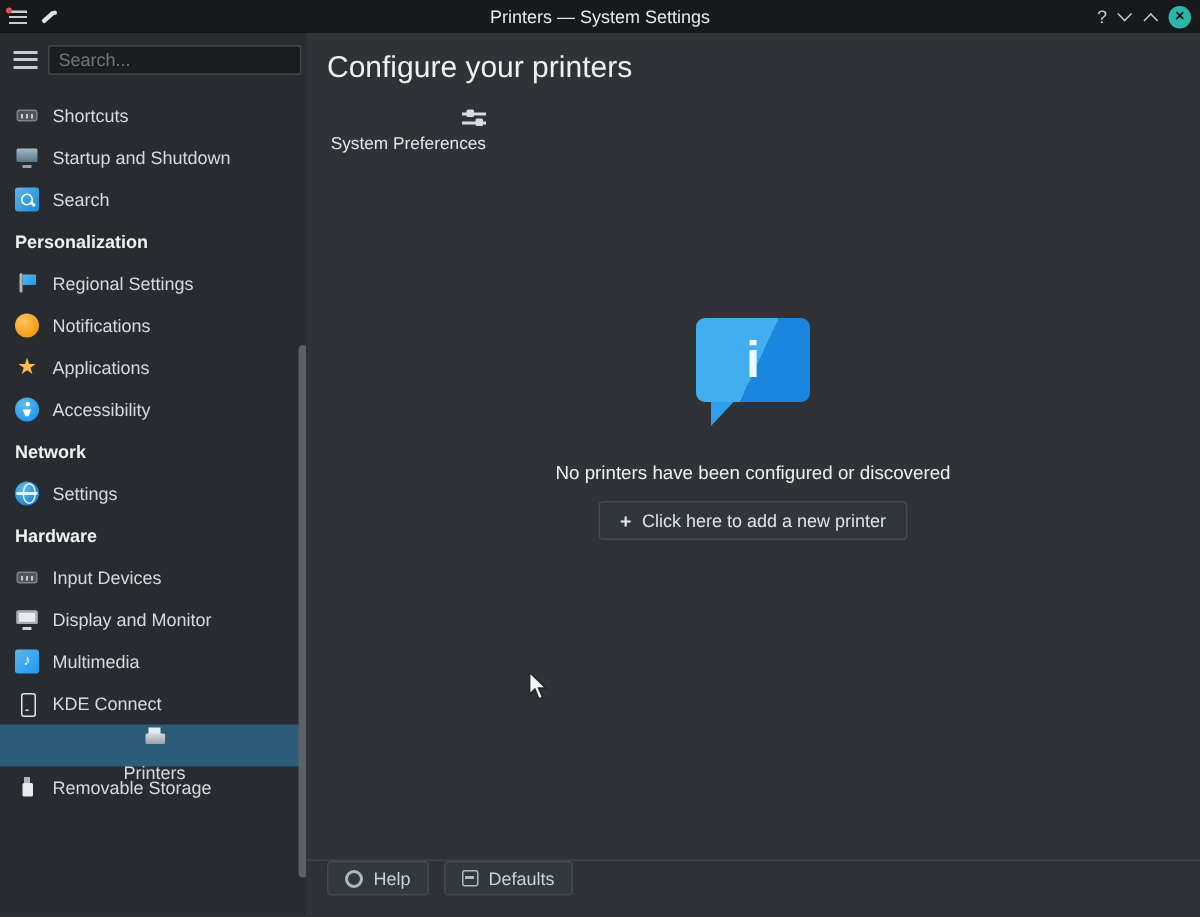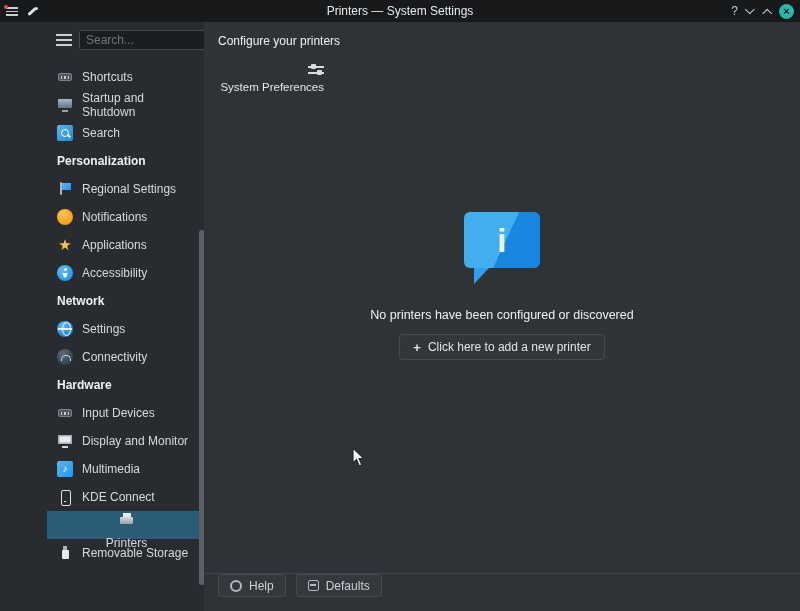--- a/index.html
+++ b/index.html
@@ -34,21 +34,21 @@
     border-left:1.5px solid #c8cdd2; border-bottom:1.5px solid #c8cdd2; }
   .chev-down { transform:rotate(-45deg) translate(1px,-2px); }
   .chev-up   { transform:rotate(135deg) translate(1px,-2px); }
   .tb-close { width:15px; height:15px; border-radius:50%; background:#2ab7a9; color:#14161a;
     font-size:11px; font-weight:bold; display:flex; align-items:center; justify-content:center; line-height:1; }
 
   
   .sidebar {
     position:absolute; top:22px; left:0; width:207px; bottom:0;
     background:#282c30; border-right:1px solid #141618;
-    display:flex; flex-direction:column;padding-left:47px;
+    display:flex; flex-direction:column;
   }
   .search-row { display:flex; align-items:center; gap:7px; padding:8px 7px 8px 9px; }
   .ic-hamburger { width:16px; height:12px; flex:0 0 16px;
     background:repeating-linear-gradient(#c8cdd2 0 2px, transparent 2px 5px); }
   .search-input {
     flex:1; height:20px; background:#1b1e20; border:1px solid #43484e; border-radius:2px;
     color:#d6dade; font-size:12px; padding:0 6px; outline:none; font-family:"Liberation Sans",sans-serif;
   }
   .search-input::placeholder { color:#6f767d; }
   .side-list { flex:1; position:relative; padding-top:5px; overflow:hidden; }
@@ -105,21 +105,21 @@
   .ic-kdeconnect::after { content:""; position:absolute; left:7px; bottom:3px; width:2px; height:1.5px; background:#dfe3e7; }
   .ic-printers::before { content:""; position:absolute; left:4px; top:1.5px; width:8px; height:5px; background:#e8ebee; }
   .ic-printers::after { content:""; position:absolute; left:1.5px; top:6px; width:13px; height:6.5px;
     background:linear-gradient(#d4d9dd,#9aa1a8); border-radius:1px; }
   .ic-removable::before { content:""; position:absolute; left:6px; top:1px; width:4px; height:4px; background:#aeb4ba; }
   .ic-removable::after { content:""; position:absolute; left:4.5px; top:5px; width:7px; height:9px;
     background:#e8ebee; border-radius:1px; }
 
   
   .main { position:absolute; left:204px; top:22px; right:0; bottom:0; background:#2f3338; }
-  .content-title { margin:12px 0 0 14px; font-size:12px; font-weight:500; color:#eff0f1; }
+  .content-title { margin:12px 0 0 14px; font-size:20px; font-weight:500; color:#eff0f1; }
   .sysprefs { margin:16px 0 0 14px; width:106px; display:flex; flex-direction:column;
     align-items:flex-end; gap:5px; color:#e4e7ea; font-size:11.5px; cursor:default; }
   .ic-adjust { width:16px; height:12px; position:relative; display:inline-block; }
   .ic-adjust::before { content:""; position:absolute; left:0; right:0; top:2px; height:1.5px;
     background:#d8dce0; box-shadow:0 6px 0 #d8dce0; }
   .ic-adjust::after { content:""; position:absolute; top:0; left:3px; width:5px; height:5px;
     background:#d8dce0; border-radius:1px; box-shadow:6px 6px 0 #d8dce0; }
 
   .empty { position:absolute; left:0; right:0; top:190px; display:flex; flex-direction:column; align-items:center; }
   .info-bubble { width:76px; height:56px; border-radius:6px; position:relative;
@@ -197,24 +197,20 @@
       </div>
       <div class="side-item">
         <span class="ic ic-accessibility"></span>
         <span>Accessibility</span>
       </div>
       <div class="side-header">Network</div>
       <div class="side-item">
         <span class="ic ic-network-settings"></span>
         <span>Settings</span>
       </div>
-      <div class="side-item">
-        <span class="ic ic-connectivity"></span>
-        <span>Connectivity</span>
-      </div>
       <div class="side-header">Hardware</div>
       <div class="side-item">
         <span class="ic ic-input-devices"></span>
         <span>Input Devices</span>
       </div>
       <div class="side-item">
         <span class="ic ic-display"></span>
         <span>Display and Monitor</span>
       </div>
       <div class="side-item">

